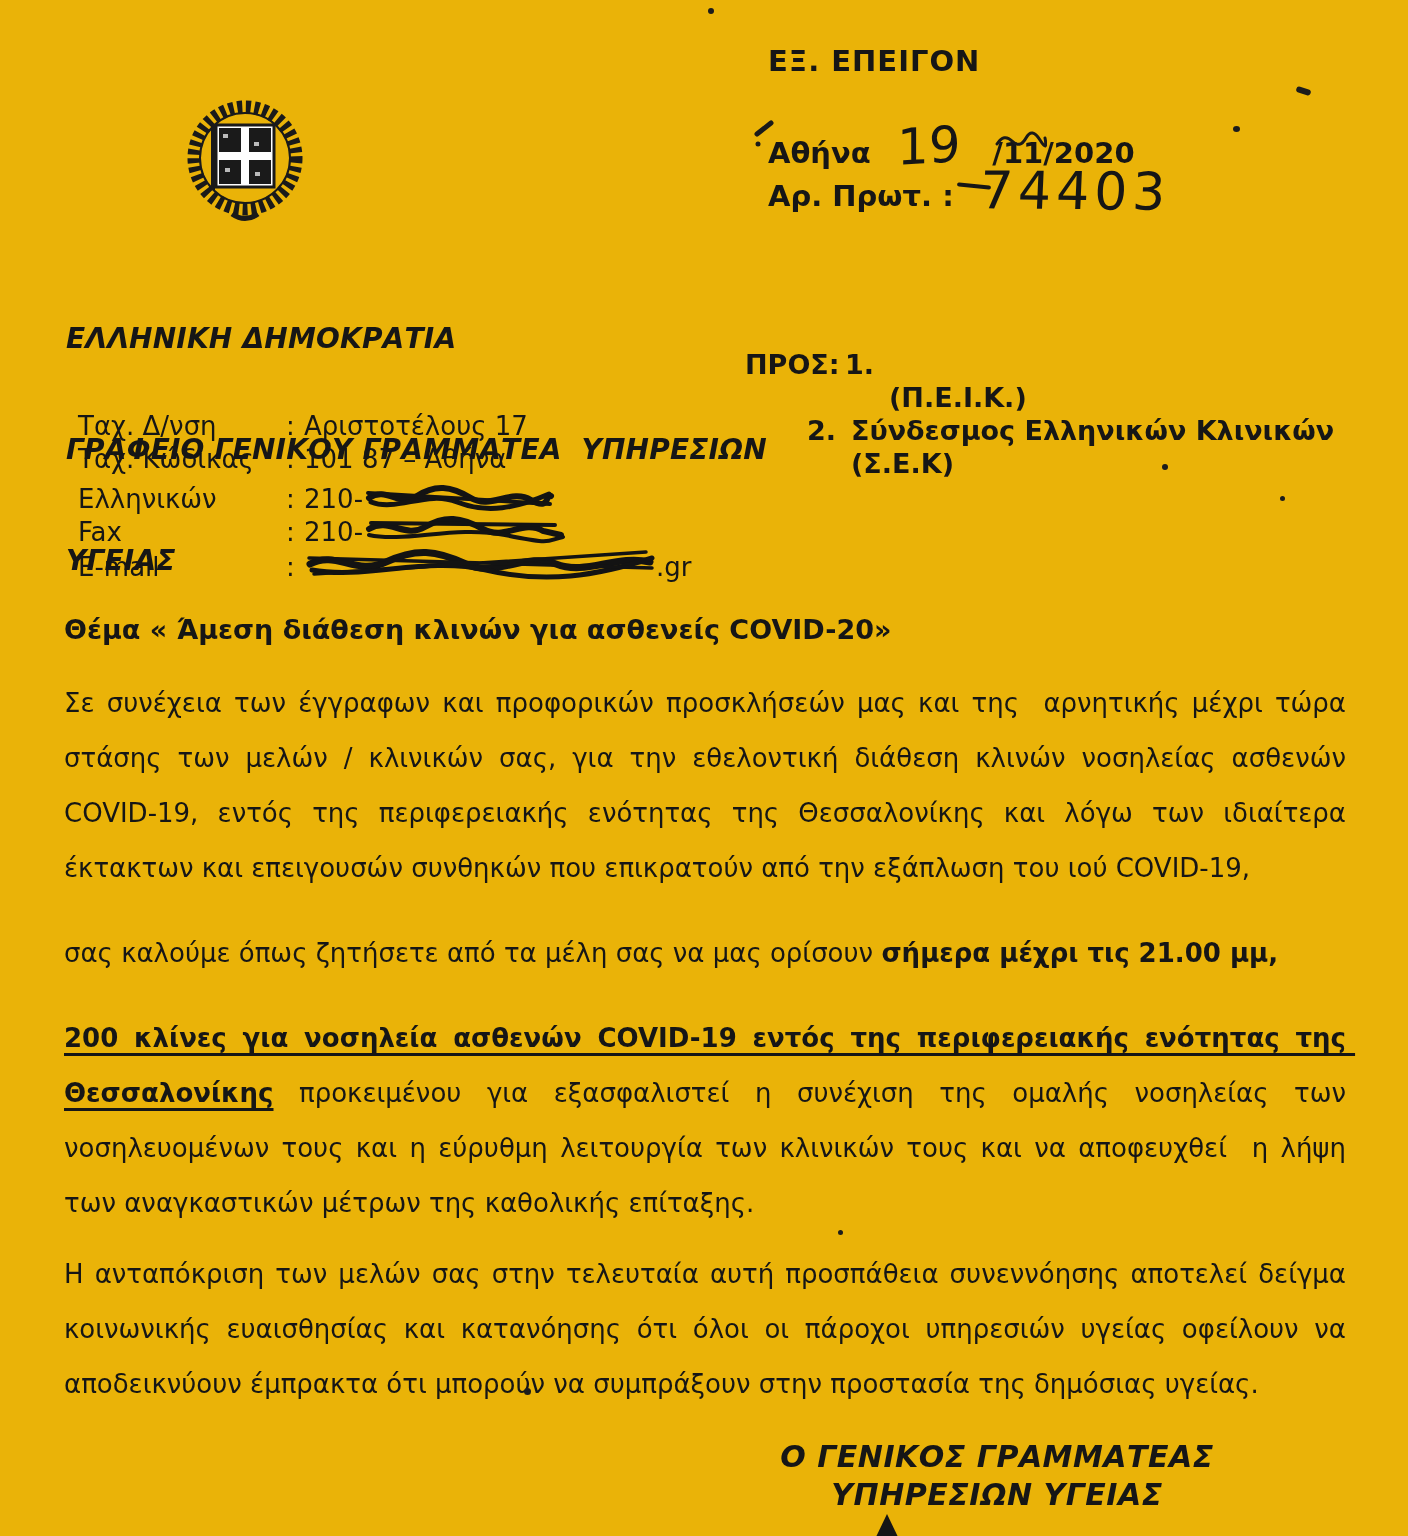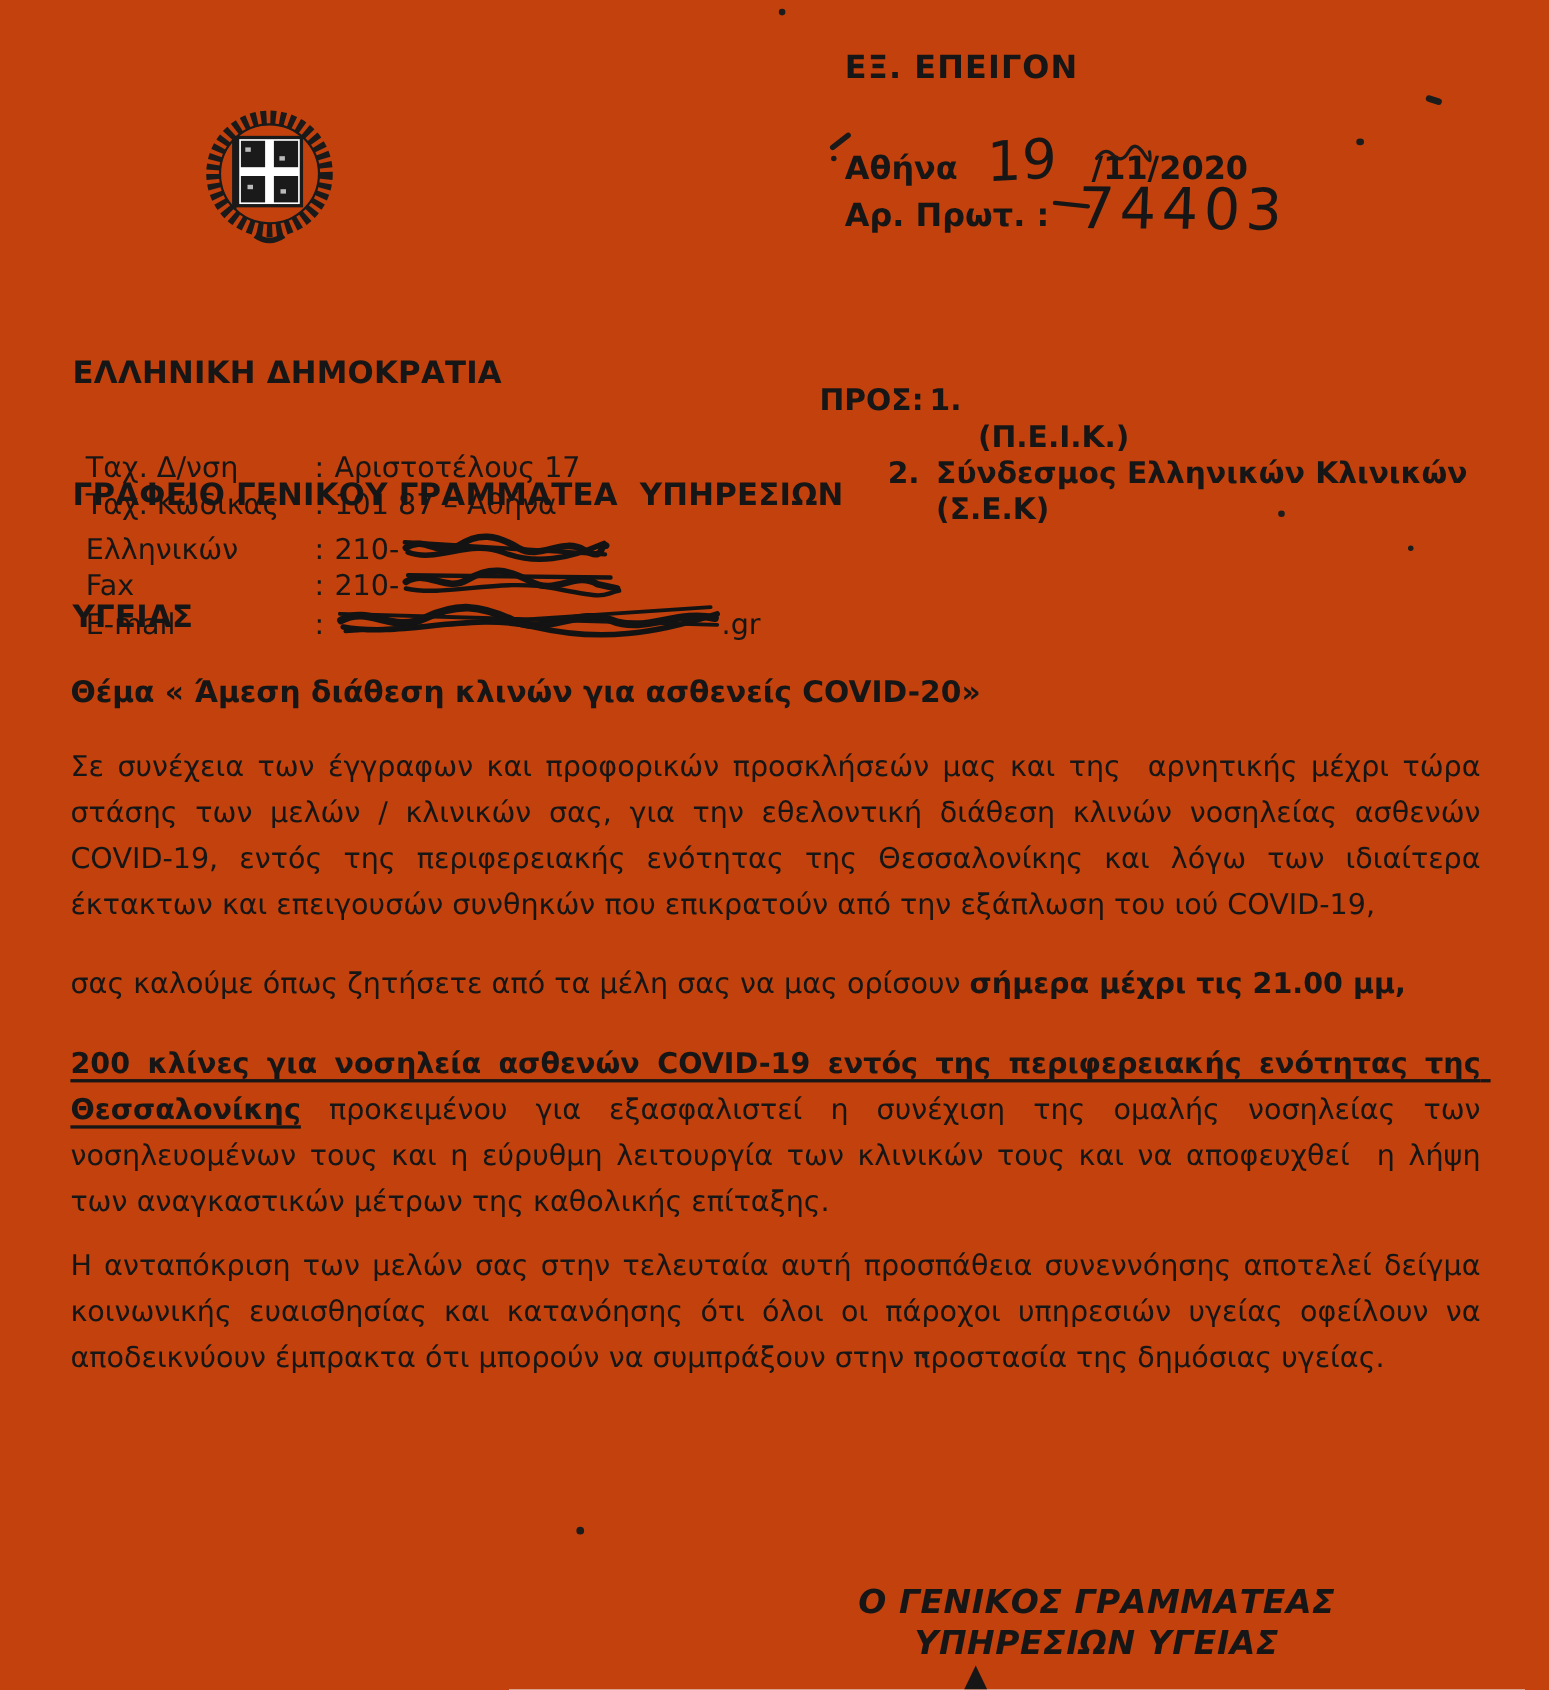--- a/index.html
+++ b/index.html
@@ -1,21 +1,21 @@
 <!DOCTYPE html>
 <html lang="el"><head>
 <meta charset="utf-8">
 <style>
   html, body { margin: 0; padding: 0; background: #e8e8e8; }
   .page {
     position: relative;
     width: 1408px;
     height: 1536px;
     margin: 0 auto;
-    background: #c2410c;
+    background: #eab308;
     color: #161616;
     font-family: "DejaVu Sans", "Liberation Sans", sans-serif;
     overflow: hidden;
   }
 
   
   .urgency {
     position: absolute; left: 768px; top: 44px;
     font-size: 29px; font-weight: 700; letter-spacing: 1px;
   }
@@ -51,21 +51,21 @@
   .pen-squiggle { position: absolute; left: 995px; top: 131px; }
   .pen-tick { position: absolute; left: 753px; top: 120px; }
 
   
   .emblem { position: absolute; left: 182px; top: 92px; }
 
   
   .sender {
     position: absolute; left: 66px; top: 246px;
     font-size: 28px; font-weight: 700; line-height: 37px;
-    white-space: pre-wrap; letter-spacing: 0.2px;
+    white-space: pre-wrap; letter-spacing: 0.2px; font-style: italic;
   }
 
   
   .recipients {
     position: absolute; left: 745px; top: 348px;
     font-size: 27px; font-weight: 700; line-height: 33px;
     width: 660px;
   }
   .rec-row { display: flex; }
   .rec-label { width: 100px; flex: none; }
@@ -83,21 +83,21 @@
   .contact-sep { width: 18px; flex: none; }
   .scribble { position: relative; top: 4px; margin-left: 2px; }
 
   
   .subject {
     position: absolute; left: 64px; top: 614px;
     font-size: 27px; font-weight: 700;
   }
   .letter-body {
     position: absolute; left: 64px; top: 676px; width: 1282px;
-    font-size: 26px; line-height: 42px;
+    font-size: 26px; line-height: 55px;
     text-align: justify;
   }
   .letter-body p { margin: 0 0 30px 0; white-space: pre-wrap; }
   .letter-body p.tight { margin-bottom: 16px; }
   .u {
     text-decoration: underline;
     text-decoration-thickness: 3px;
     text-underline-offset: 6px;
   }
 

